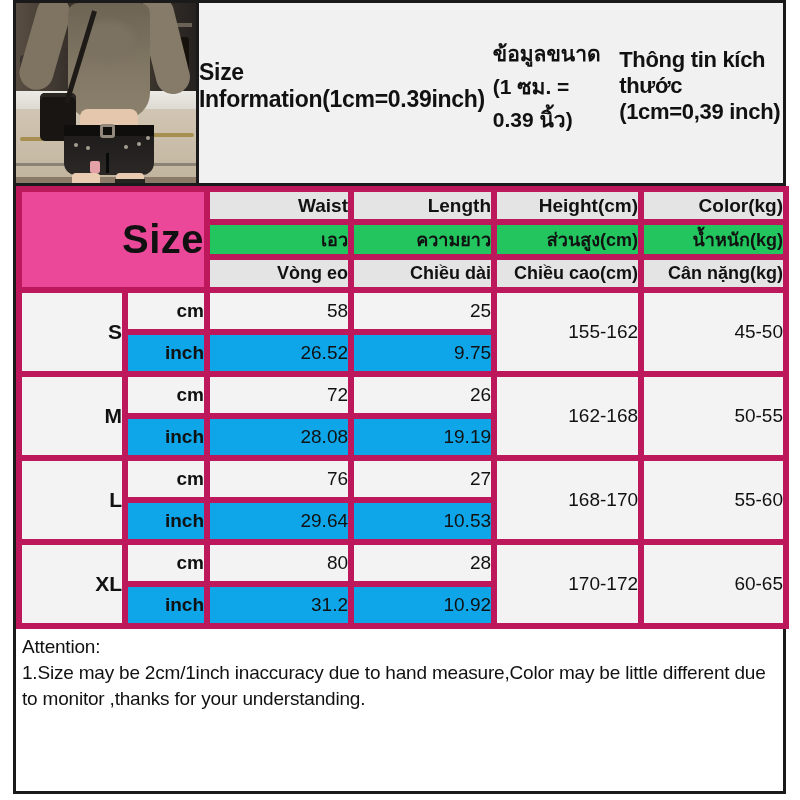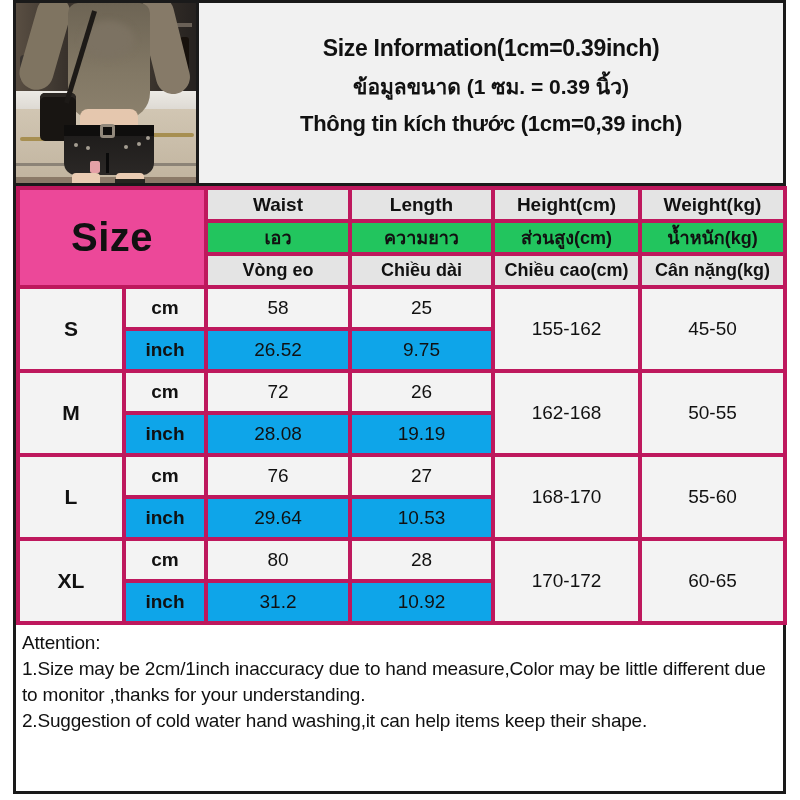--- a/index.html
+++ b/index.html
@@ -3,21 +3,21 @@
 <meta charset="utf-8">
 <style>
   * { margin:0; padding:0; box-sizing:border-box; }
   html,body { width:800px; height:800px; background:#ffffff; font-family:"Liberation Sans", sans-serif; color:#111; }
   .canvas { position:relative; width:800px; height:800px; background:#ffffff; overflow:hidden; }
   .frame { position:absolute; left:13px; top:0; width:773px; height:794px; border:3px solid #1a1a1a; background:#ffffff; }
 
   
   .top-section { display:flex; height:183px; border-bottom:3px solid #1a1a1a; }
   .photo { position:relative; width:183px; height:100%; border-right:3px solid #1a1a1a; overflow:hidden; background:#cfc4b0; filter:saturate(0.92); }
-  .title-area { flex:1; background:#f1f1f1; display:flex; flex-direction:column; justify-content:center; align-items:center; gap:8px; padding-bottom:14px; }
+  .title-area { flex:1; background:#f1f1f1; display:flex; flex-direction:row; justify-content:center; align-items:center; gap:8px; padding-bottom:14px; }
   .title-en  { font-size:23px; font-weight:bold; letter-spacing:-0.3px; }
   .title-th  { font-size:21px; font-weight:bold; }
   .title-vi  { font-size:22px; font-weight:bold; letter-spacing:-0.3px; }
 
   
   .ph { position:absolute; }
   .ph-bgtop   { left:0; top:0; right:0; height:96px; background:linear-gradient(90deg,#5a4e41 0%,#39322b 28%,#54493c 55%,#332d27 82%,#262220 100%); }
   .ph-shelf   { left:96px; top:20px; width:80px; height:4px; background:#6b6156; }
   .ph-bottle1 { left:150px; top:26px; width:11px; height:42px; background:#221a13; border-radius:3px 3px 0 0; }
   .ph-bottle2 { left:164px; top:34px; width:9px; height:34px; background:#17110c; border-radius:3px 3px 0 0; }
@@ -42,21 +42,21 @@
   .ph-slit    { left:90px; top:150px; width:3px; height:20px; background:#0a0a0a; }
   .ph-leg-l   { left:56px; top:170px; width:28px; height:16px; background:#ecccb0; border-radius:4px; }
   .ph-leg-r   { left:100px; top:170px; width:28px; height:16px; background:#ecccb0; border-radius:4px; }
   .ph-bandaid { left:74px; top:158px; width:10px; height:12px; background:#e9a0a6; border-radius:2px; }
   .ph-bag     { left:24px; top:90px; width:36px; height:48px; background:#181512; border-radius:5px; box-shadow:inset 0 4px 0 #2a2622; }
   .ph-strap   { left:62px; top:6px; width:5px; height:96px; background:#1d1a17; transform:rotate(17deg); }
   .ph-sock    { left:99px; top:176px; width:30px; height:8px; background:#26241f; }
 
   
   table.size-table { width:100%; table-layout:fixed; border-collapse:collapse; }
-  .size-table td { border:4px solid #be185d; text-align:center; vertical-align:middle; overflow:hidden;margin-left:43px; }
+  .size-table td { border:6px solid #be185d; text-align:right; vertical-align:middle; overflow:hidden;margin-left:43px; }
   .size-table tr.hrow { height:33px; }
   .size-table tr.drow { height:42px; }
   td.hd   { background:#e4e4e4; font-weight:bold; font-size:19px; }
   td.hd-th{ background:#22c55e; font-weight:bold; font-size:18px; }
   td.hd-vi{ background:#e4e4e4; font-weight:bold; font-size:18px; }
   td.size-big   { background:#ec4899; font-size:40px; font-weight:bold; letter-spacing:0.5px; }
   td.size-letter{ background:#dcdcdc; font-size:21px; font-weight:bold; }
   td.unit { font-weight:bold; font-size:19px; }
   tr.row-cm  td { background:#f3f3f3; }
   tr.row-inch td { background:#0ea5e9; }
@@ -123,21 +123,21 @@
         <col style="width:143px">
           <col style="width:147px">
           <col style="width:145px">
       </colgroup>
       <tbody>
         <tr class="hrow">
           <td class="size-big" colspan="2" rowspan="3">Size</td>
           <td class="hd">Waist</td>
           <td class="hd">Length</td>
           <td class="hd">Height(cm)</td>
-          <td class="hd">Weight(kg)</td>
+          <td class="hd">Color(kg)</td>
         </tr>
         <tr class="hrow">
           <td class="hd-th">เอว</td>
           <td class="hd-th">ความยาว</td>
           <td class="hd-th">ส่วนสูง(cm)</td>
           <td class="hd-th">น้ำหนัก(kg)</td>
         </tr>
         <tr class="hrow">
           <td class="hd-vi">Vòng eo</td>
           <td class="hd-vi">Chiều dài</td>
@@ -199,17 +199,16 @@
           <td class="unit">inch</td>
           <td class="val">31.2</td>
           <td class="val">10.92</td>
         </tr>
       </tbody>
     </table>
 
     <div class="attention">
       <div>Attention:</div>
       <div>1.Size may be 2cm/1inch inaccuracy due to hand measure,Color may be little different due to monitor ,thanks for your understanding.</div>
-      <div>2.Suggestion of cold water hand washing,it can help items keep their shape.</div>
     </div>
 
   </div>
 </div>
 
 </body></html>

